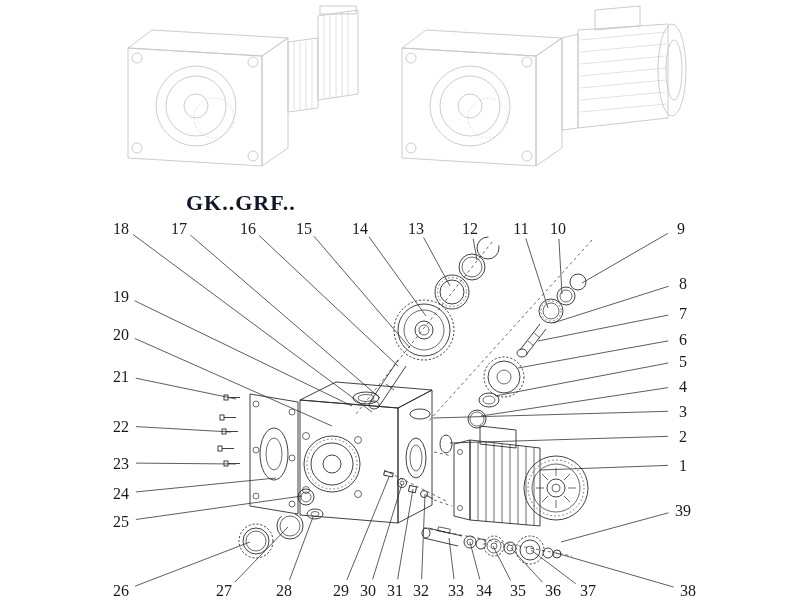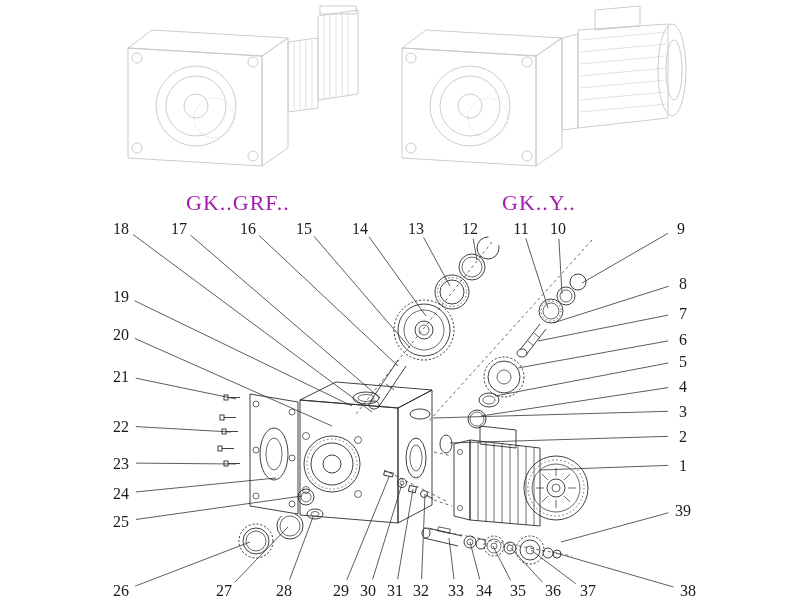--- a/index.html
+++ b/index.html
@@ -2,22 +2,22 @@
 <html><head>
 <meta charset="utf-8">
 <style>
   html,body { margin:0; padding:0; background:#f2f2f2; }
   .stage {
     position:relative; width:800px; height:600px; background:#ffffff;
     overflow:hidden; font-family:"Liberation Serif", serif;
   }
   svg.layer { position:absolute; left:0; top:0; }
   .variant-label {
-    position:absolute; font-weight:normal; font-size:22px;
-    letter-spacing:1px; color:#a21caf; white-space:nowrap;
+    position:absolute; font-weight:bold; font-size:22px;
+    letter-spacing:1px; color:#0f172a; white-space:nowrap;
   }
   #gkgrf-label { left:186px; top:190px; }
   #gky-label   { left:502px; top:190px; }
 
   
   .ln   { fill:none; stroke:#2b2b2b; stroke-width:0.9; }
   .lnt  { fill:none; stroke:#2b2b2b; stroke-width:0.7; }
   .lnf  { fill:none; stroke:#c6c6c6; stroke-width:0.9; }
   .lnf2 { fill:none; stroke:#d4d4d4; stroke-width:0.7; }
   .dsh  { stroke-dasharray:3 3; }
@@ -84,21 +84,20 @@
       <line class="lnf2" x1="580" y1="88" x2="666" y2="80"></line>
       <line class="lnf2" x1="580" y1="100" x2="666" y2="92"></line>
       <line class="lnf2" x1="580" y1="112" x2="666" y2="104"></line>
       <ellipse class="lnf" cx="672" cy="70" rx="14" ry="46"></ellipse>
       <ellipse class="lnf" cx="674" cy="70" rx="8" ry="30"></ellipse>
       <polygon class="lnf" points="595,10 595,30 640,26 640,6"></polygon>
     </g>
   </svg>
 
   <div class="variant-label" id="gkgrf-label">GK..GRF..</div>
-  <div class="variant-label" id="gky-label">GK..Y..</div>
 
   <svg class="layer" width="800" height="600" viewBox="0 0 800 600">
 
     <g>
       <line class="lnt dsh" x1="492" y1="242" x2="356" y2="414"></line>
       <line class="lnt dsh" x1="592" y1="240" x2="428" y2="422"></line>
       <line class="lnt dsh" x1="384" y1="470" x2="448" y2="502"></line>
       <line class="lnt dsh" x1="424" y1="528" x2="572" y2="556"></line>
       <line class="lnt dsh" x1="434" y1="452" x2="452" y2="456"></line>
       <line class="lnt dsh" x1="434" y1="500" x2="452" y2="506"></line>

